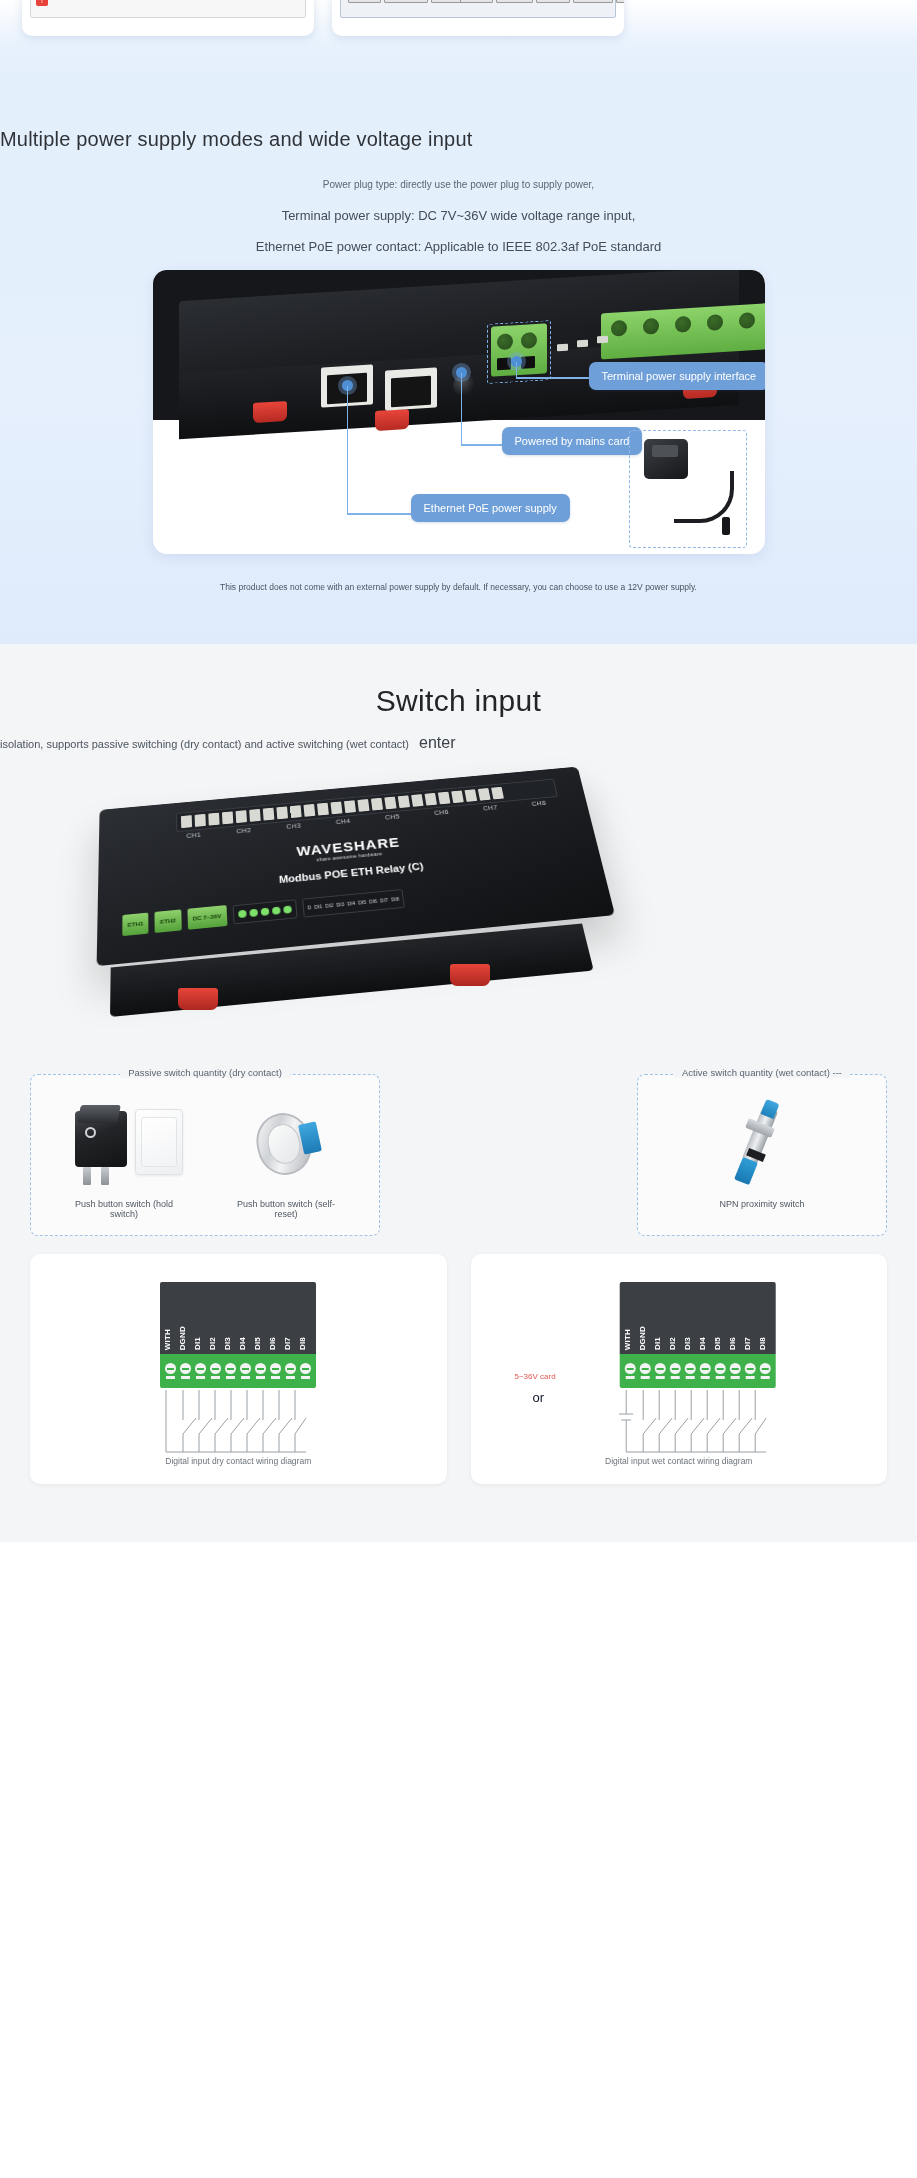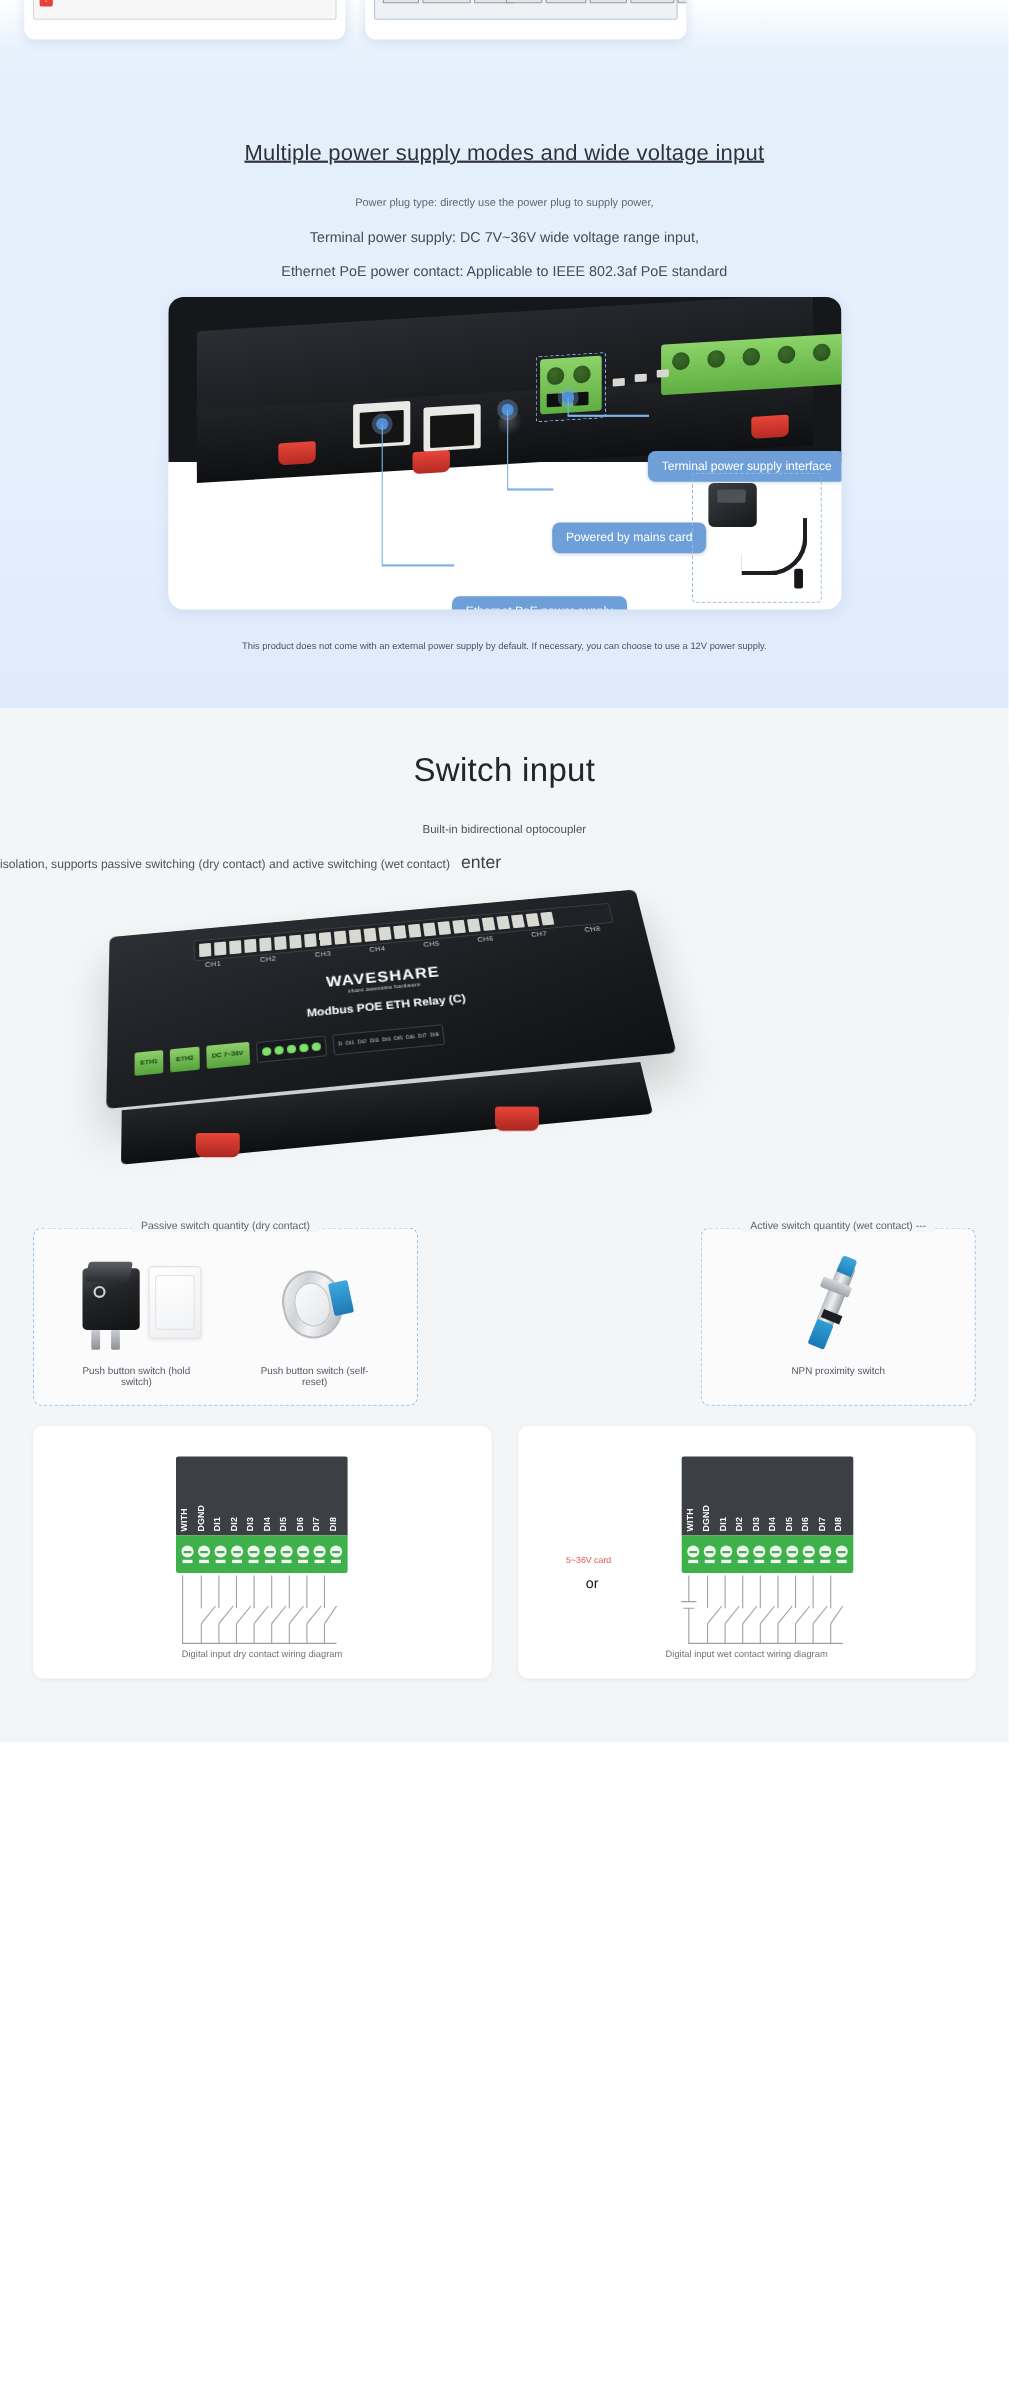--- a/index.html
+++ b/index.html
@@ -47,27 +47,25 @@
     font-size: 5px; line-height: 9px; padding: 1px 3px;
     color: #222; white-space: nowrap; border-radius: 1px;
   }
 
   
   .sec-power {
     background: linear-gradient(180deg,#e4effc 0%, #e6f0fd 55%, #dfeafb 100%);
     padding: 48px 0 52px;
   }
   .sec-title {
-    text-align: center;
     font-size: 20px;
     font-weight: 400;
     color: #2f3338;
     letter-spacing: .2px;
     margin-bottom: 28px;
-    text-decoration: underline;
   }
   .sub-small {
     text-align:center; font-size: 10px; color:#5d6672; margin-bottom: 18px;
   }
   .sub-mid {
     text-align:center; font-size: 13px; color:#444c57; margin-bottom: 16px;
   }
   .photo-card {
     width: 612px; margin: 14px auto 0;
     background:#fff; border-radius: 14px;
@@ -136,21 +134,20 @@
   .lead { position:absolute; background:#7fb2e8; }
   .dot {
     position:absolute; width:11px; height:11px; border-radius:50%;
     background:#4f8fd6; box-shadow: 0 0 0 4px rgba(120,170,225,.35);
   }
   .callout {
     position:absolute;
     background:#6e9fd8; color:#fff; font-size:11px;
     padding: 8px 13px; border-radius: 7px; white-space:nowrap;
     box-shadow: 0 1px 3px rgba(60,90,140,.2);
-    margin-top: 48px;
   }
   .adapter-box {
     position:absolute; right: 18px; top: 160px; width: 118px; height: 118px;
     border: 1.5px dashed #8fb8e4; border-radius: 4px;
   }
   .adapter {
     position:absolute; left: 14px; top: 8px; width: 44px; height: 40px;
     background: linear-gradient(150deg,#3c3f44,#15171a);
     border-radius: 5px;
   }
@@ -490,21 +487,20 @@
         <div class="adapter-cord"></div>
         <div class="adapter-tip"></div>
       </div>
     </div>
 
     <div class="foot-note">This product does not come with an external power supply by default. If necessary, you can choose to use a 12V power supply.</div>
   </div>
 
   <div class="sec-switch">
     <div class="big-title">Switch input</div>
-    <div class="switch-sub1">Built-in bidirectional optocoupler</div>
     <div class="switch-sub2">
       <span>isolation, supports passive switching (dry contact) and active switching (wet contact)</span><span class="enter">enter</span>
     </div>
 
     <div class="hero">
       <div class="hero-dev">
         <div class="hero-top-rail">
           <span class="rail-cell"></span>
             <span class="rail-cell"></span>
             <span class="rail-cell"></span>

